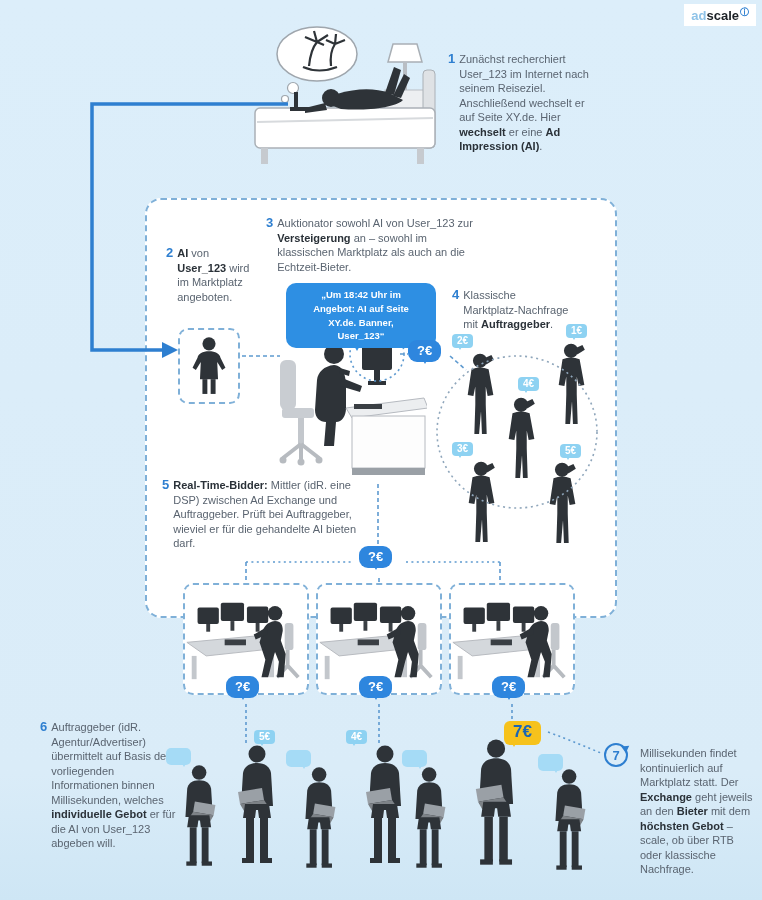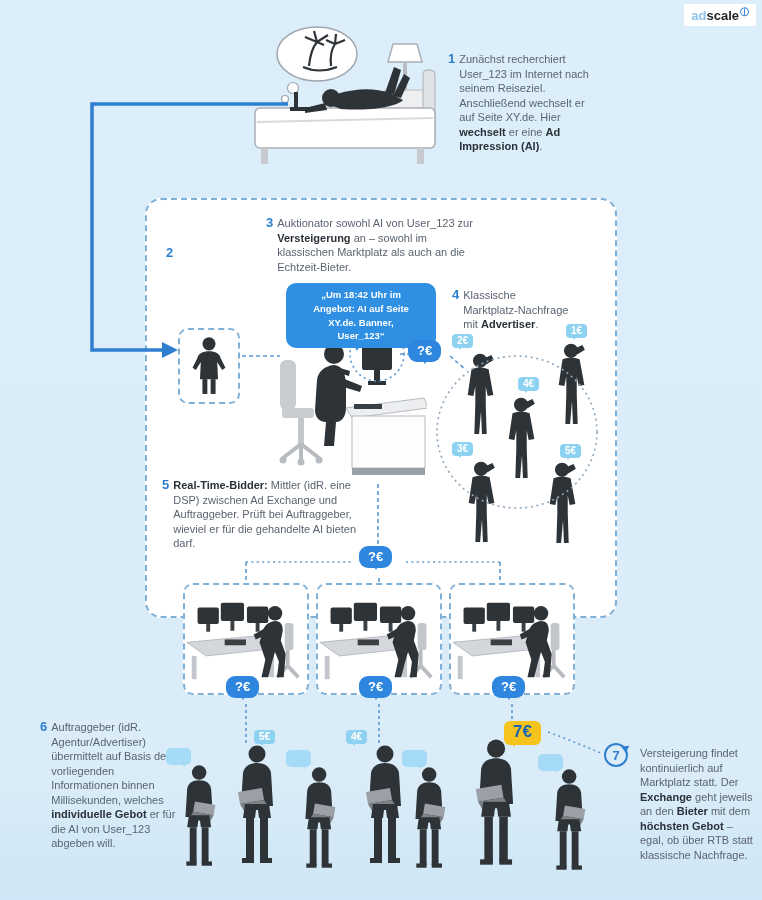--- a/index.html
+++ b/index.html
@@ -158,48 +158,49 @@
 
   <div class="step" style="left:448px; top:52px; width:152px;">
     <span class="num">1</span>
     <div><span>Zunächst recherchiert User_123 im Internet nach seinem Reiseziel. Anschließend wechselt er auf Seite XY.de. Hier </span><b>wechselt</b><span> er eine </span><b>Ad Impression (AI)</b><span>.</span></div>
   </div>
 
   <div class="panel"></div>
 
   <div class="step" style="left:166px; top:246px; width:86px;">
     <span class="num">2</span>
+    <div><b>AI</b><span> von </span><b>User_123</b><span> wird im Marktplatz angeboten.</span></div>
   </div>
 
   <div class="step" style="left:266px; top:216px; width:212px;">
     <span class="num">3</span>
     <div><span>Auktionator sowohl AI von User_123 zur </span><b>Versteigerung</b><span> an – sowohl im klassischen Marktplatz als auch an die Echtzeit-Bieter.</span></div>
   </div>
 
   <div class="step" style="left:452px; top:288px; width:118px;">
     <span class="num">4</span>
-    <div><span>Klassische Marktplatz-Nachfrage mit </span><b>Advertiser</b><span>.</span></div>
+    <div><span>Klassische Marktplatz-Nachfrage mit </span><b>Auftraggeber</b><span>.</span></div>
   </div>
 
   <div class="step" style="left:162px; top:478px; width:218px;">
     <span class="num">5</span>
     <div><b>Real-Time-Bidder:</b><span> Mittler (idR. eine DSP) zwischen Ad Exchange und Auftraggeber. Prüft bei Auftraggeber, wieviel er für die gehandelte AI bieten darf.</span></div>
   </div>
 
   <div class="step" style="left:40px; top:720px; width:136px;">
     <span class="num">6</span>
     <div><span>Auftraggeber (idR. Agentur/Advertiser) übermittelt auf Basis der vorliegenden Informationen binnen Millisekunden, welches </span><b>individuelle Gebot</b><span> er für die AI von User_123 abgeben will.</span></div>
   </div>
 
   <div class="cycle">
     <div class="ring">7</div>
     <div class="arrowtip"></div>
   </div>
   <div class="step" style="left:640px; top:746px; width:118px;">
-    <div><span>Versteigerung findet kontinuierlich auf Marktplatz statt. Der </span><b>Exchange</b><span> geht jeweils an den </span><b>Bieter</b><span> mit dem </span><b>höchsten Gebot</b><span> – egal, ob über RTB statt klassische Nachfrage.</span></div>
+    <div><span>Millisekunden findet kontinuierlich auf Marktplatz statt. Der </span><b>Exchange</b><span> geht jeweils an den </span><b>Bieter</b><span> mit dem </span><b>höchsten Gebot</b><span> – scale, ob über RTB oder klassische Nachfrage.</span></div>
   </div>
 
   <div class="speech">„Um 18:42 Uhr im Angebot: AI auf Seite XY.de. Banner, User_123“</div>
 
   <div class="person-box"></div>
   <svg class="scene" style="left:186px; top:334px;" width="46" height="64" viewBox="0 0 56 72">
       <use href="#sym-akimbo"></use>
     </svg>
 
   <svg class="scene" style="left:262px; top:318px;" width="165" height="165" viewBox="0 0 165 165">

